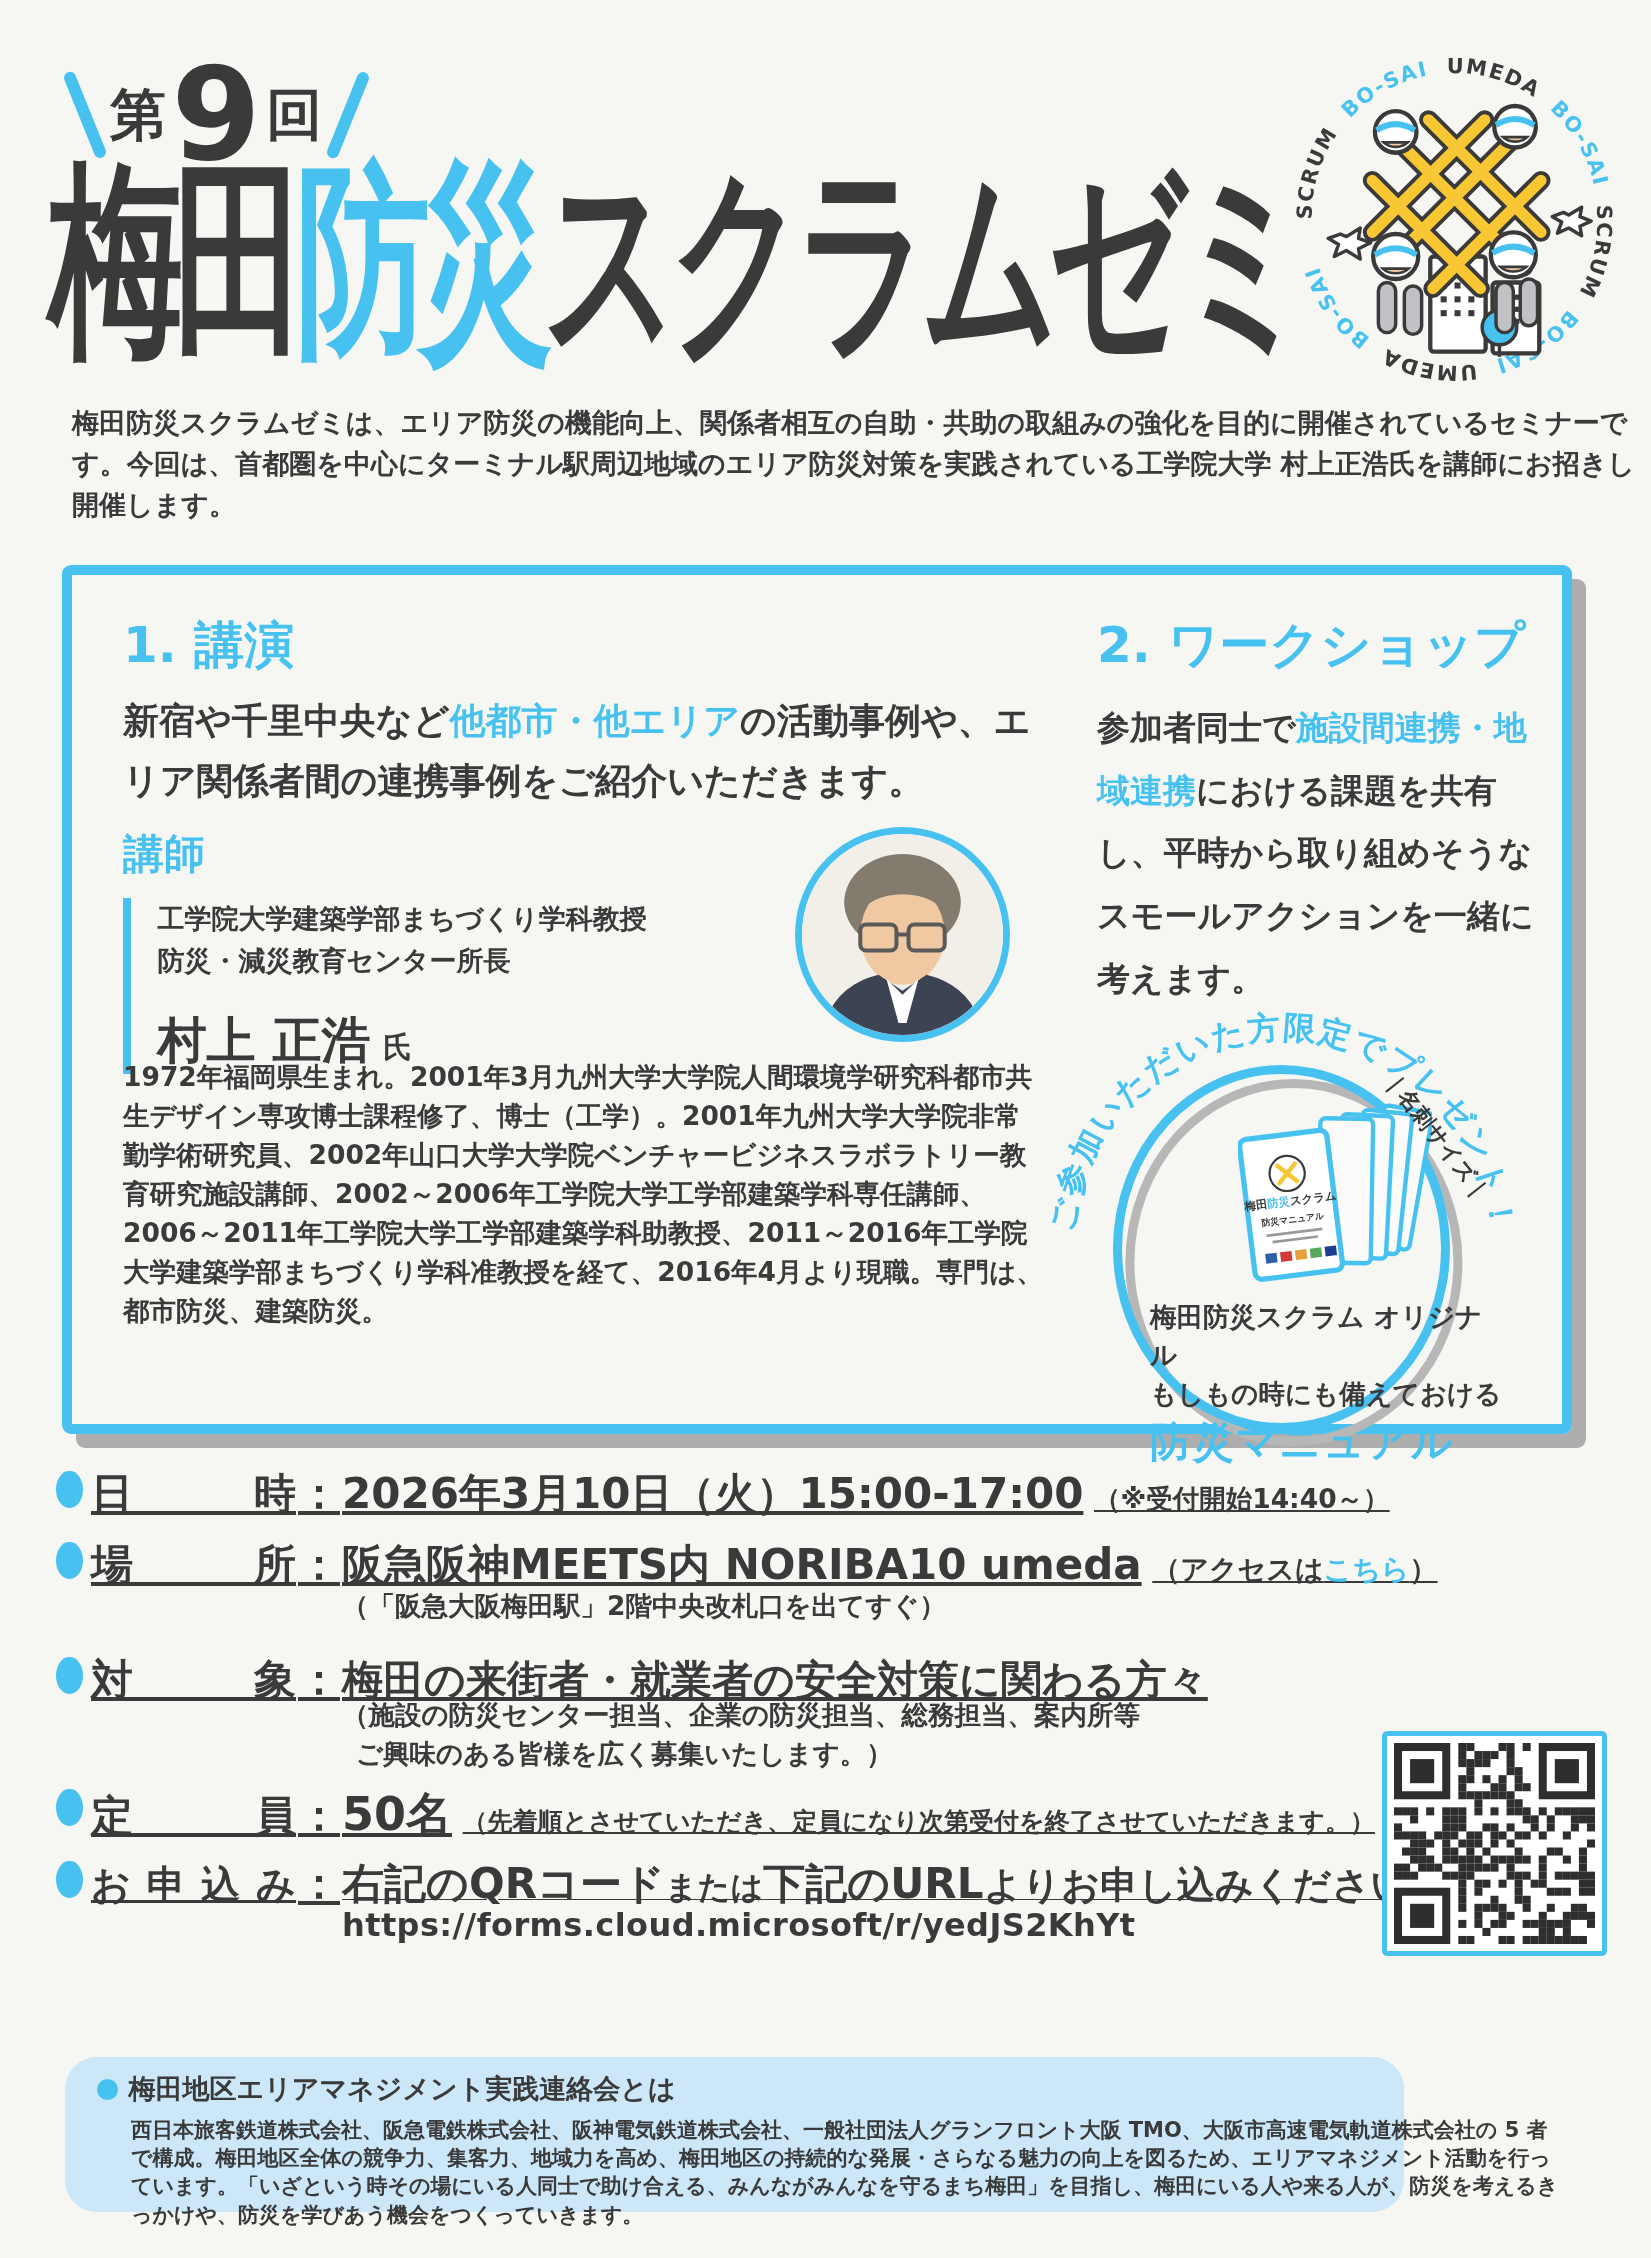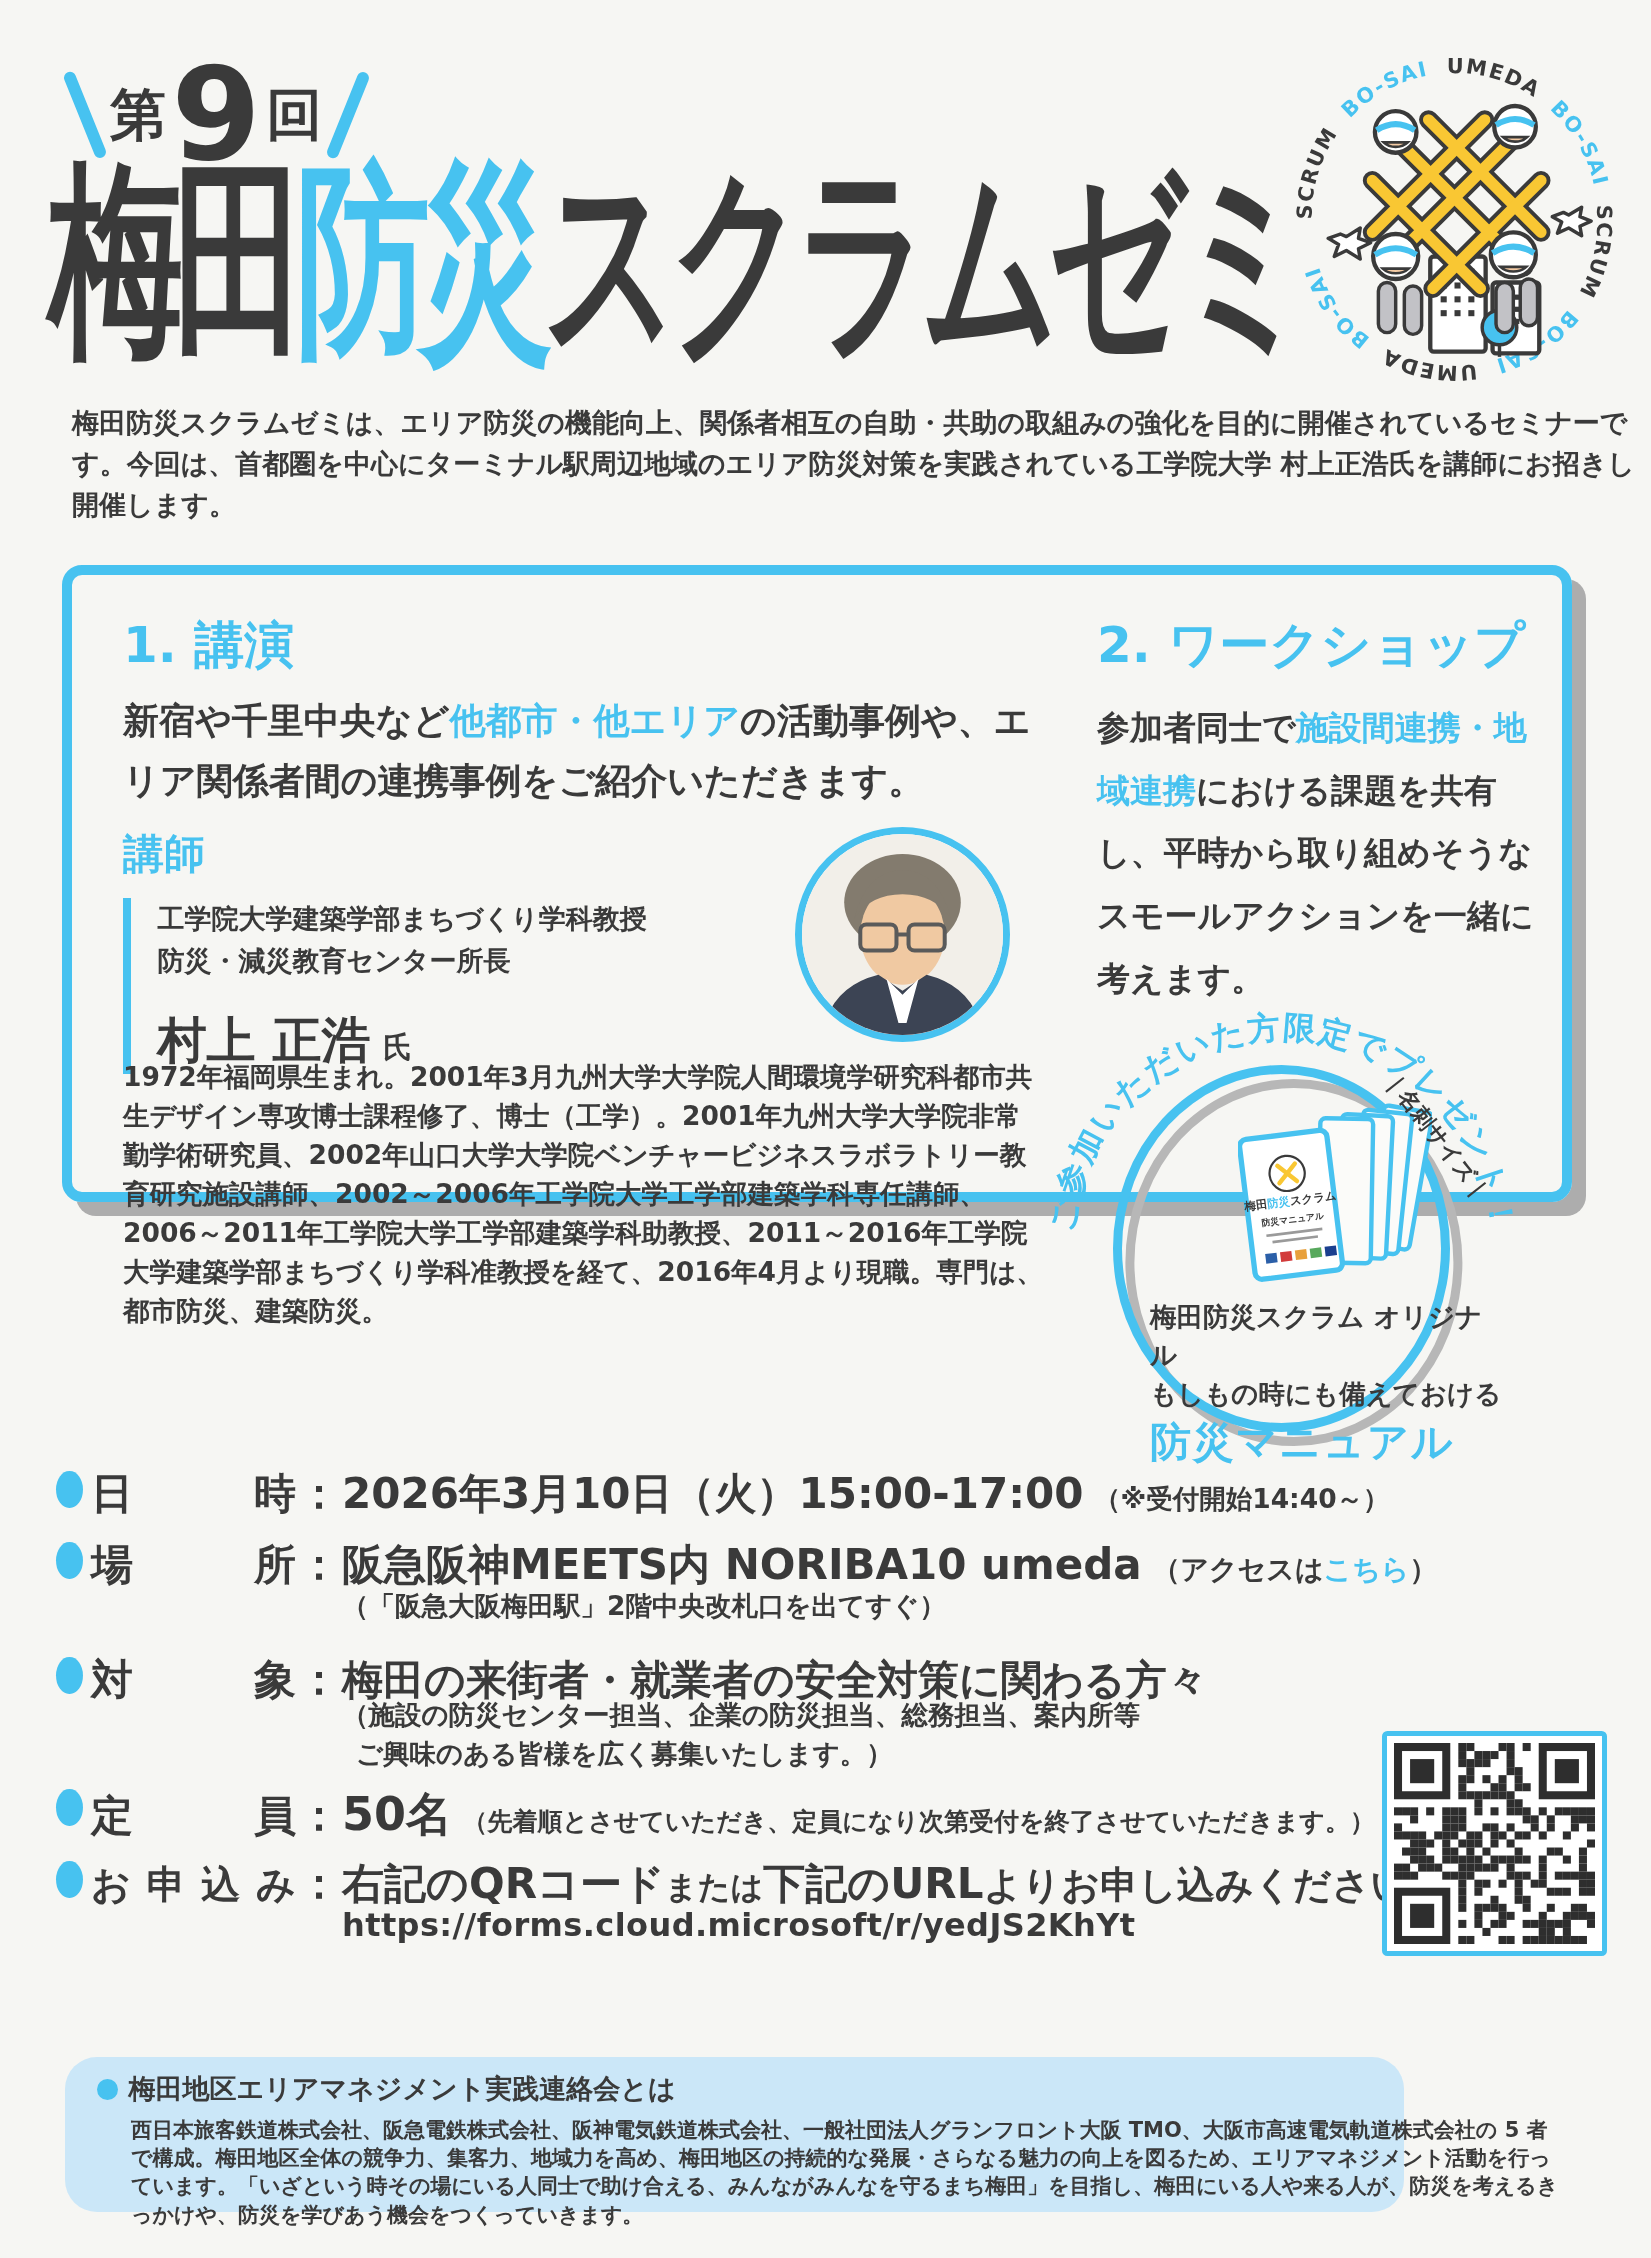--- a/index.html
+++ b/index.html
@@ -21,22 +21,22 @@
          transform:scaleY(1.55);transform-origin:top left;}
 
   
   .logo{position:absolute;left:1277px;top:42px;width:355px;height:346px;}
 
   
   .intro{position:absolute;left:56px;top:386px;width:1563px;margin:16px;
          font-size:27px;font-weight:700;line-height:1.52;}
 
   
-  .main-box{position:absolute;left:62px;top:565px;width:1510px;height:637px;box-sizing:border-box;
-            border:10.6px solid #47C2F0;border-radius:20px;box-shadow:14px 14px 0 #ADADAD;}
+  .main-box{position:absolute;left:62px;top:565px;width:1510px;height:869px;box-sizing:border-box;
+            border:10.6px solid #47C2F0;border-radius:9px;box-shadow:14px 14px 0 #ADADAD;}
   .sec-h{position:absolute;margin:0;font-size:50px;font-weight:900;color:#47C2F0;white-space:nowrap;}
   .lec-h{left:51px;top:37px;}
   .ws-h{left:1025px;top:37px;}
   .lec-body{position:absolute;left:51px;top:116px;width:922px;margin:0;
             font-size:36px;font-weight:800;line-height:1.68;}
   .ws-body{position:absolute;left:1025px;top:122px;width:441px;margin:0;
            font-size:33px;font-weight:800;line-height:1.9;}
   .koushi{position:absolute;left:51px;top:252px;margin:0;font-size:41px;font-weight:900;color:#47C2F0;}
   .cred{position:absolute;left:51px;top:323px;border-left:8.8px solid #47C2F0;padding-left:26.5px;}
   .cred-line{font-size:27px;font-weight:800;line-height:1.55;}
@@ -55,21 +55,21 @@
   .gift-ring.shadow{border-color:#B7B7B7;transform:translate(12.4px,14px);z-index:1;}
   .gift-arc{position:absolute;left:946px;top:401px;width:529px;height:529px;z-index:4;pointer-events:none;}
   .booklet{position:absolute;left:1166px;top:526px;width:194px;height:198px;z-index:3;}
   .meishi{position:absolute;left:1329px;top:491px;font-size:22px;font-weight:800;
           transform:rotate(52deg);transform-origin:left top;z-index:4;white-space:nowrap;}
   .gift-text{position:absolute;left:1078px;top:723px;width:353px;text-align:left;z-index:5;}
   .g1{font-size:26.5px;font-weight:800;line-height:1.45;}
   .g2{font-size:41px;font-weight:900;color:#47C2F0;letter-spacing:1.8px;margin-top:1.8px;}
 
   
-  .drow{position:absolute;left:56px;width:1553px;display:flex;align-items:baseline;padding-left:35px;box-sizing:border-box;}
+  .drow{position:absolute;left:56px;width:1553px;display:flex;align-items:baseline;padding-left:35px;box-sizing:border-box;text-decoration:underline;}
   .bullet{position:absolute;left:0;top:5.3px;width:26.5px;height:37px;border-radius:50%;background:#47C2F0;}
   .dlabel{display:inline-block;width:205px;font-size:42px;font-weight:900;text-align:justify;text-align-last:justify;}
   .dcolon{display:inline-block;width:46px;font-size:42px;font-weight:900;text-align:center;}
   .dval{font-size:42px;font-weight:900;white-space:nowrap;}
   .dnote{font-size:26.5px;font-weight:800;margin-left:10.6px;white-space:nowrap;}
   .dnote-sm{font-size:25px;}
   .dsub{position:absolute;font-size:26.5px;font-weight:800;white-space:nowrap;}
   .seg-b{font-size:42px;font-weight:900;}
   .seg-s{font-size:32px;font-weight:900;}
   .seg-m{font-size:38px;font-weight:900;}

